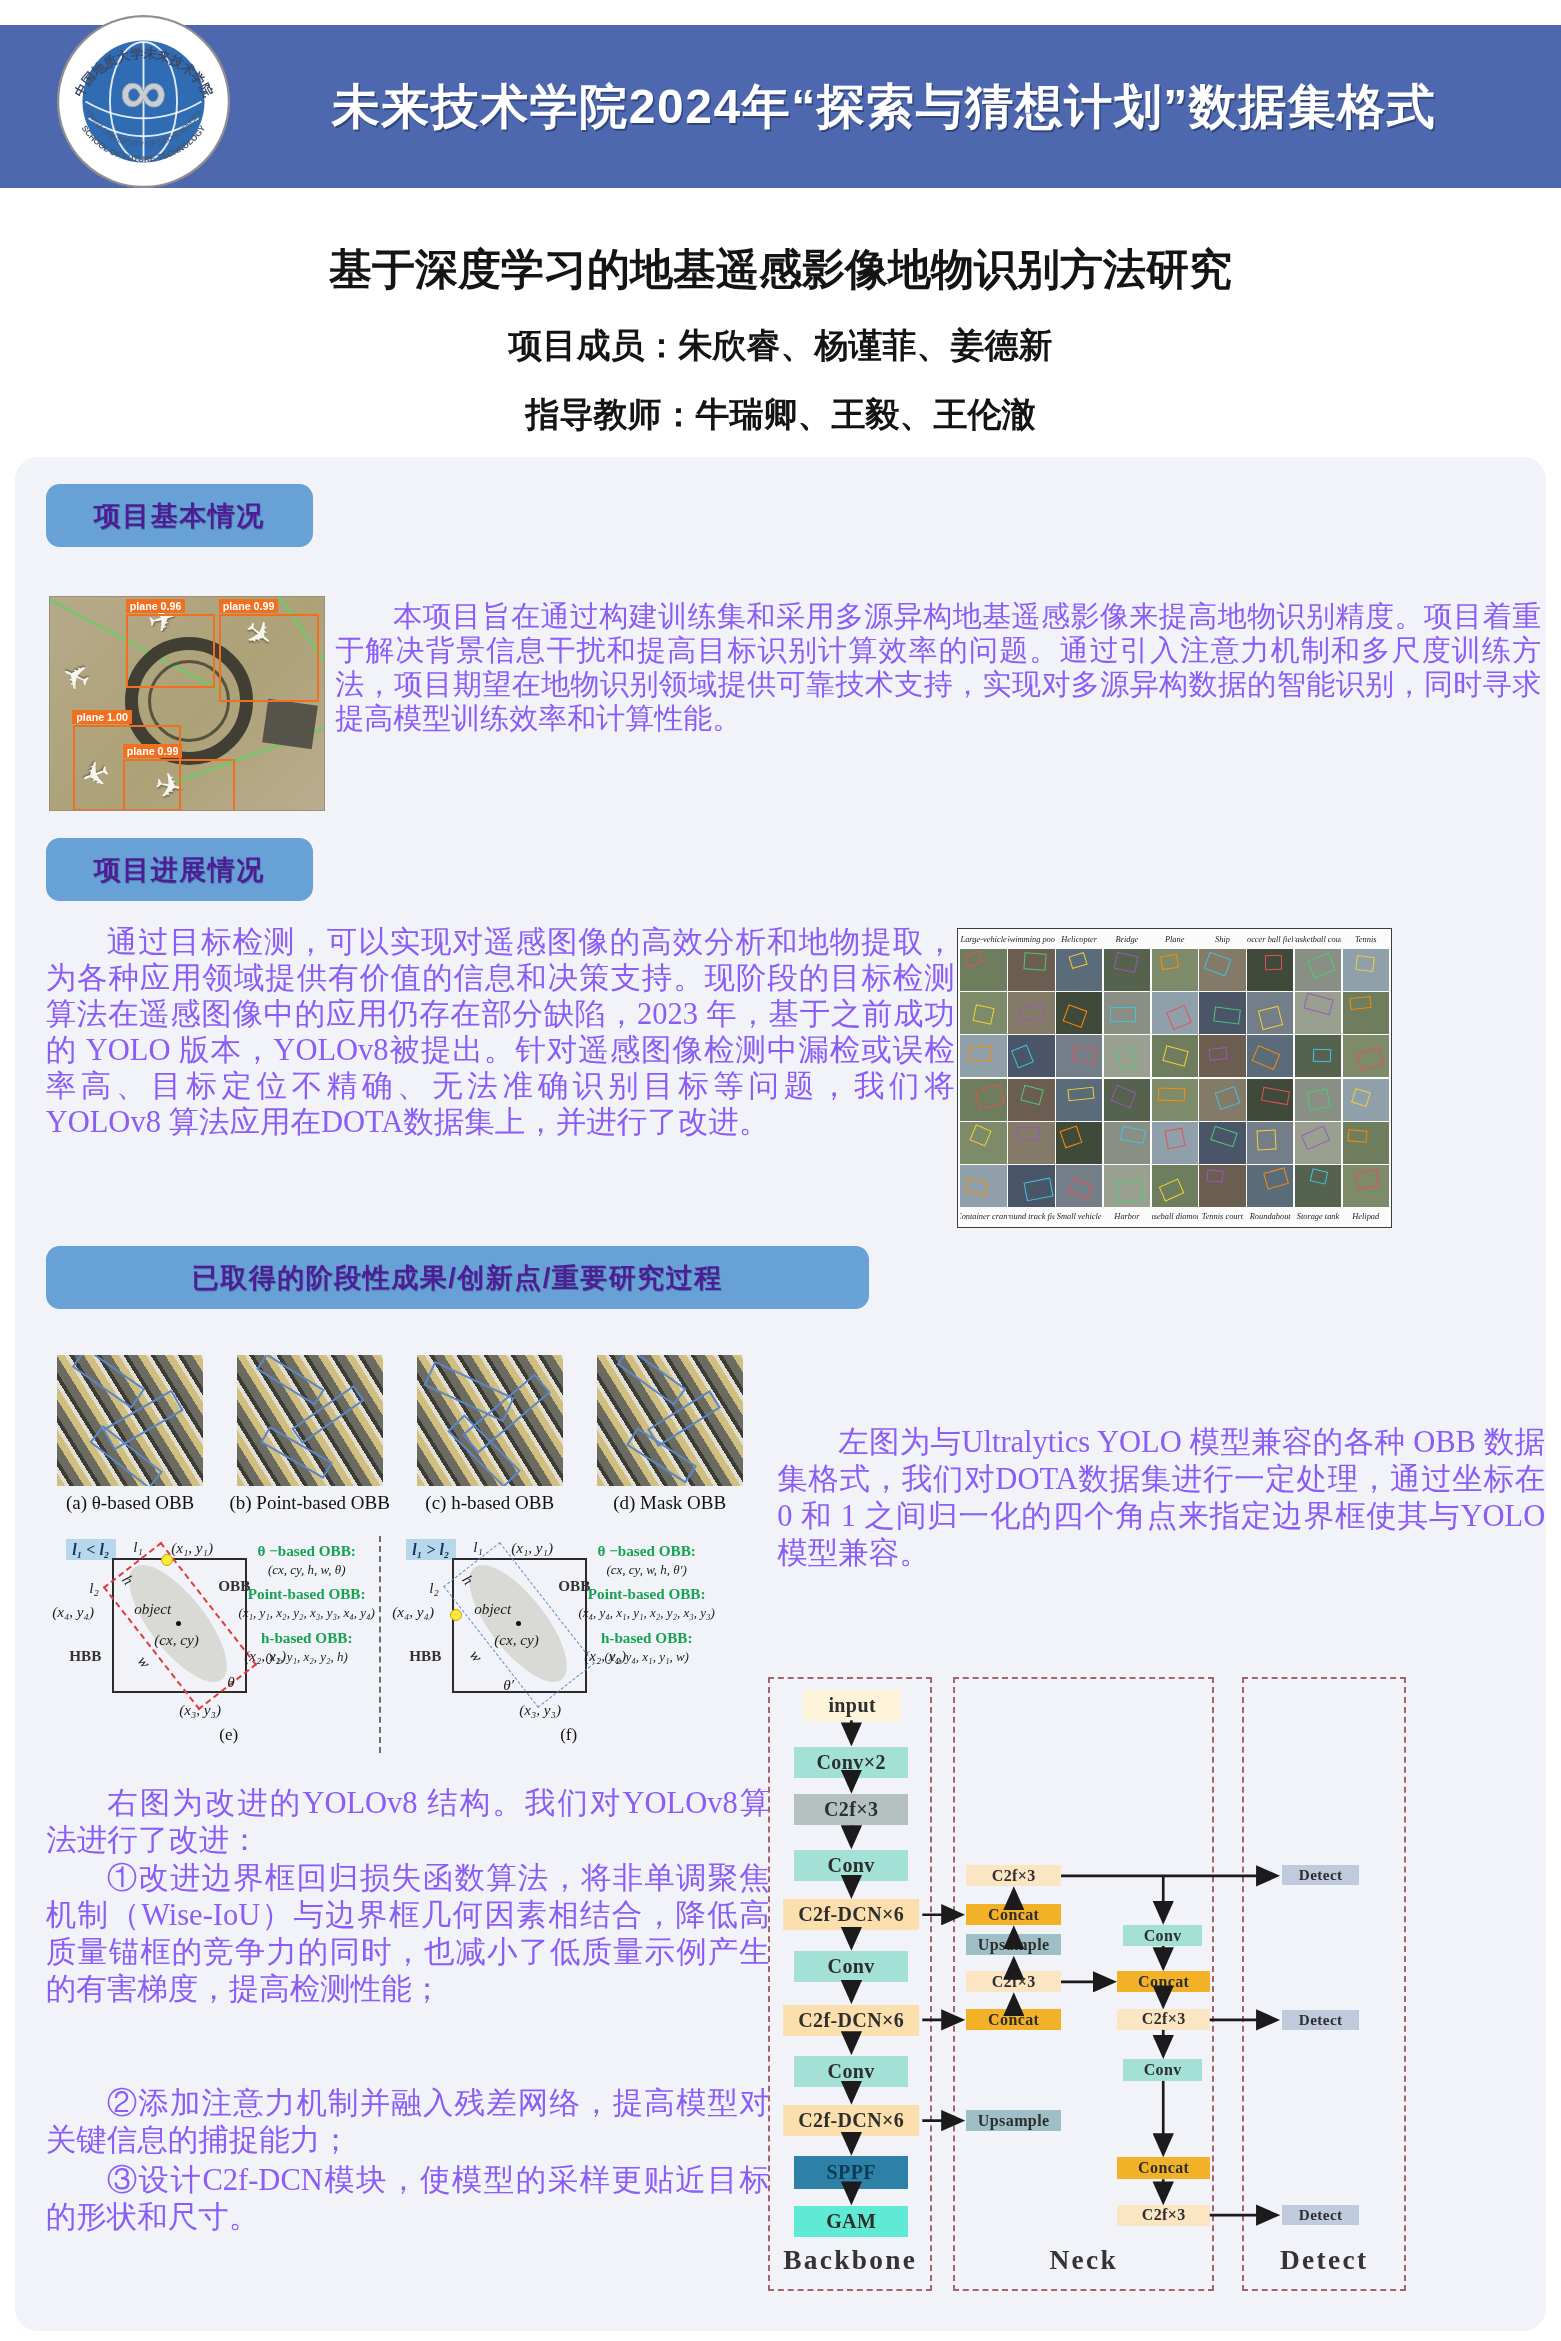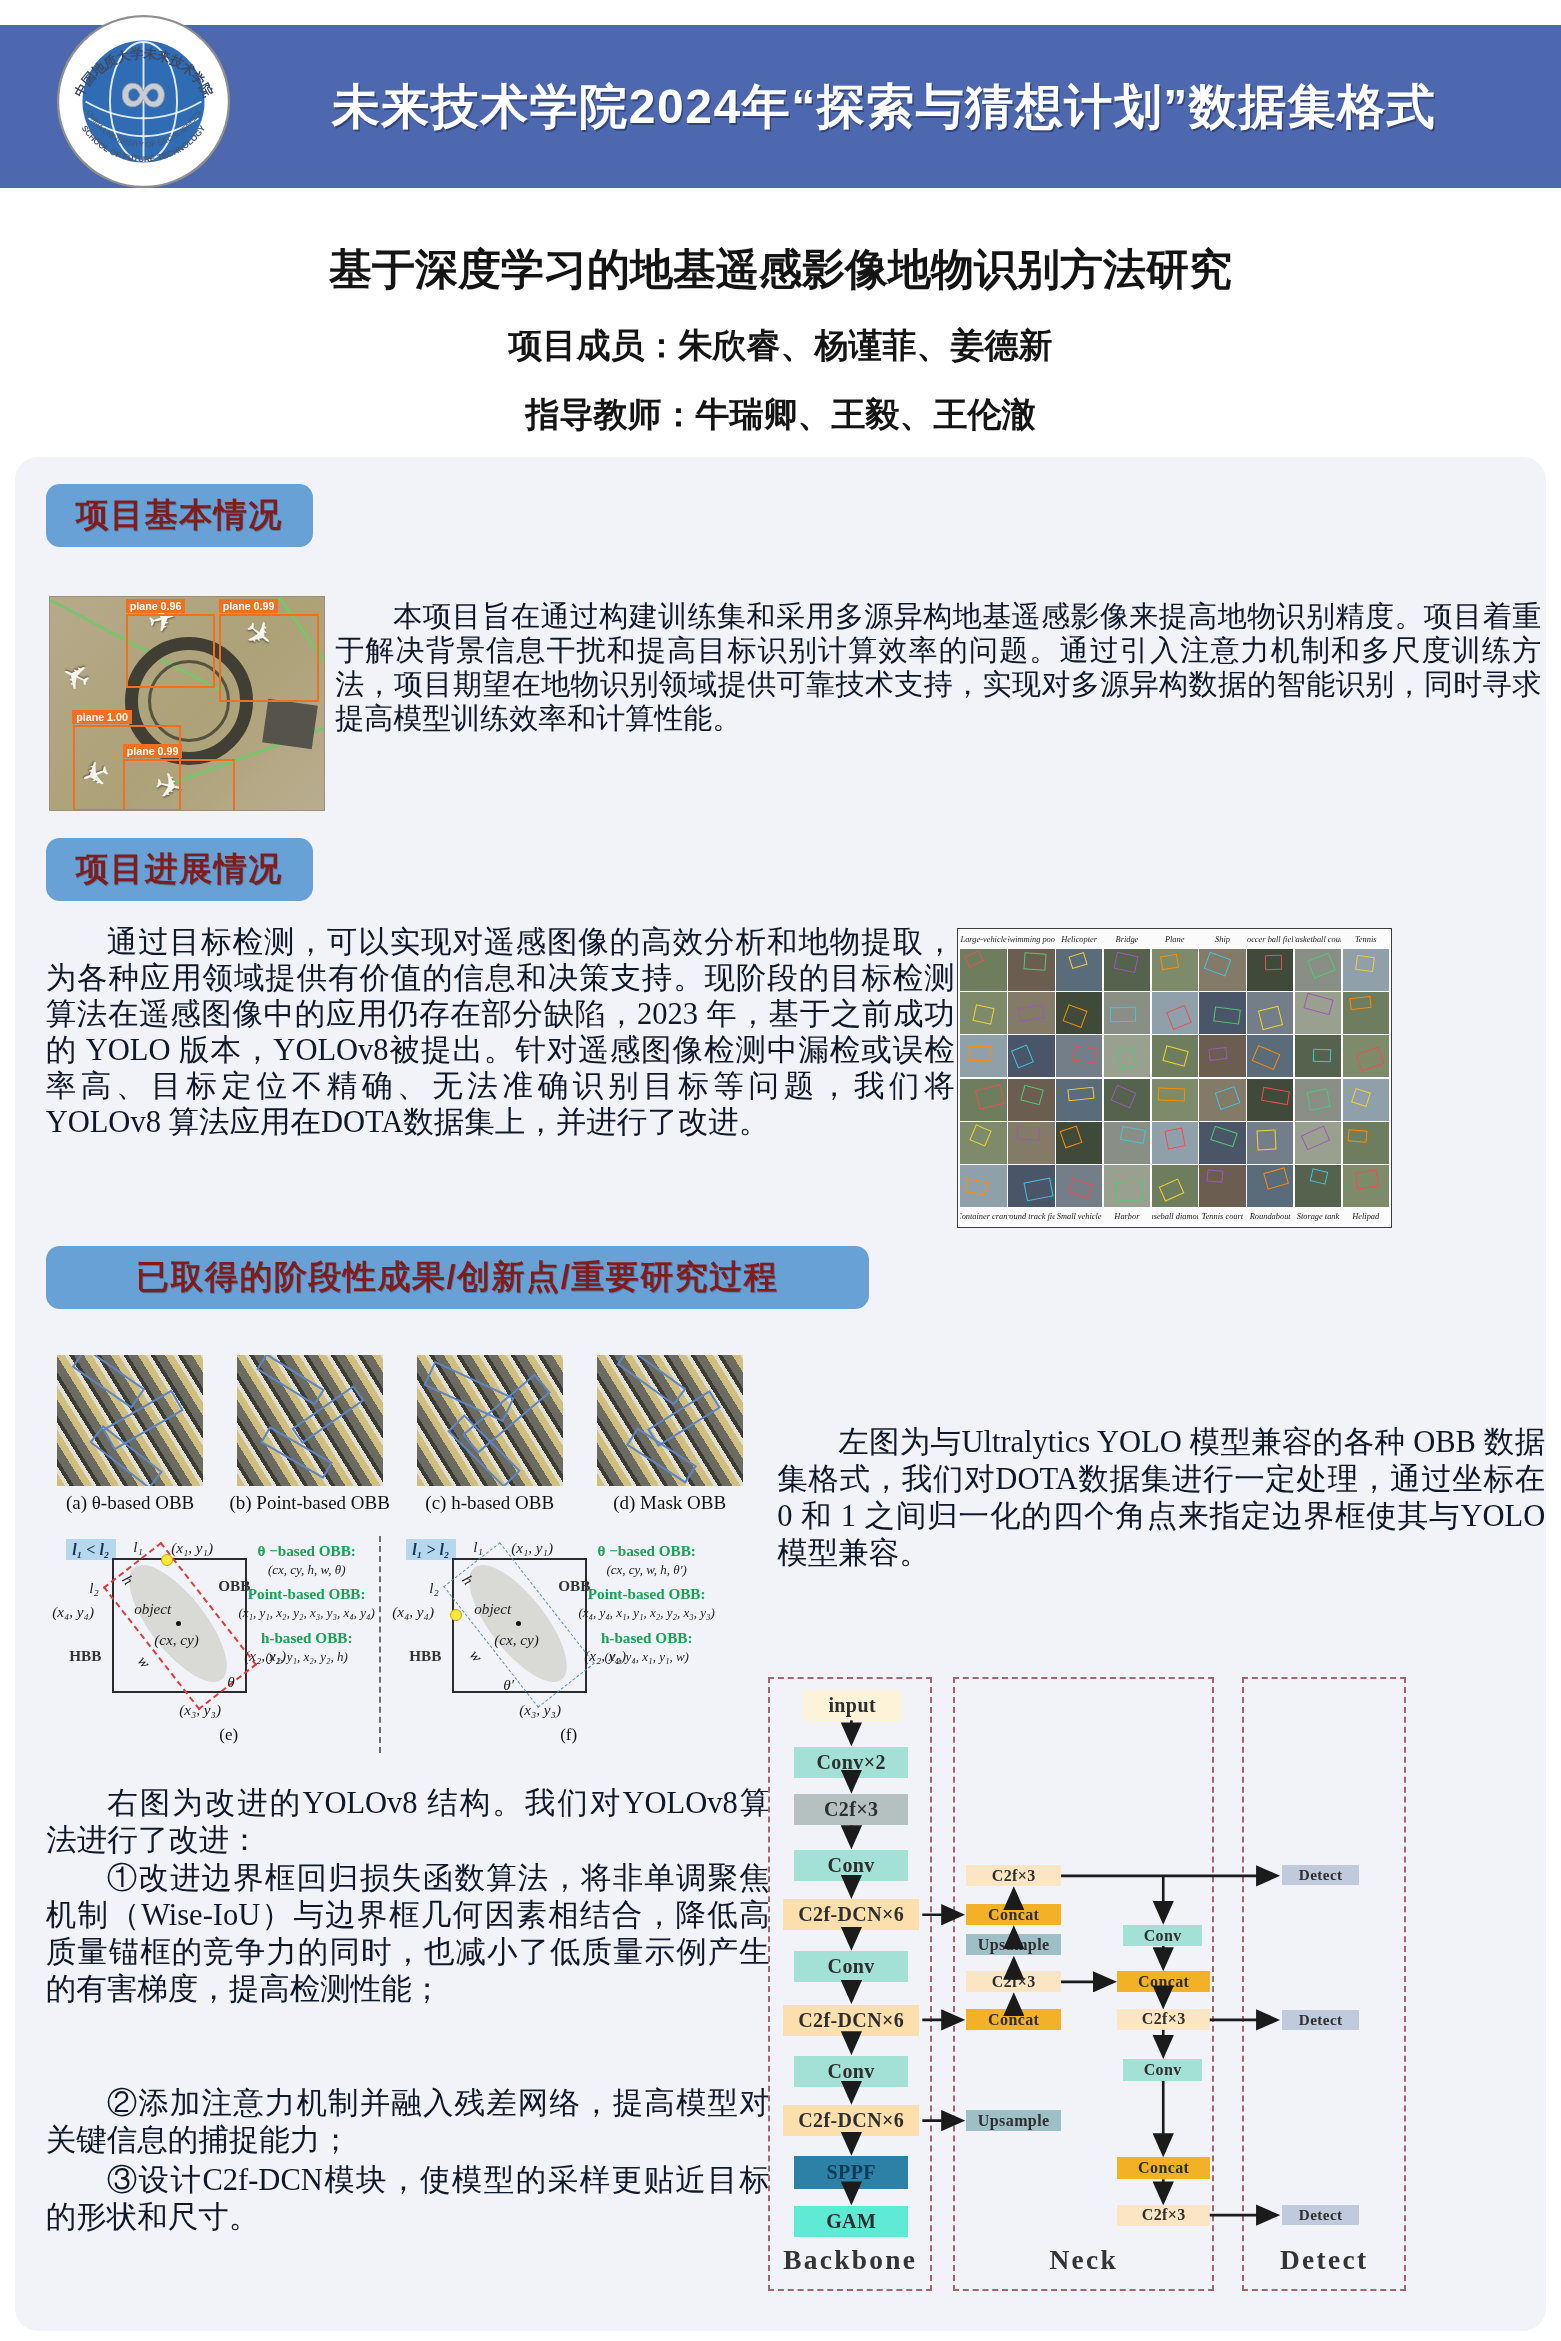--- a/index.html
+++ b/index.html
@@ -10,23 +10,23 @@
   .logo{position:absolute;left:55px;top:-12.2px;}
   .banner-title{position:absolute;left:236px;top:0;width:1296px;height:163px;display:flex;align-items:center;justify-content:center;
     color:#fff;font-size:48px;font-weight:bold;letter-spacing:1.5px;text-shadow:1.5px 1.5px 0 rgba(30,40,80,.55);}
   
   .title{position:absolute;top:241px;left:0;width:1561px;text-align:center;font-size:43px;font-weight:bold;color:#141414;}
   .members{position:absolute;top:323px;left:0;width:1561px;text-align:center;font-size:34px;font-weight:bold;color:#141414;}
   .advisors{position:absolute;top:392px;left:0;width:1561px;text-align:center;font-size:34px;font-weight:bold;color:#141414;}
   
   .panel{position:absolute;left:15.2px;top:457px;width:1531px;height:1874px;background:#f1f3f8;border-radius:23px;}
   .panel > *{position:absolute;}
-  .sec-label{background:#68a1d5;color:#7f1d1d;font-weight:bold;font-size:33px;border-radius:13.7px;
+  .sec-label{background:#68a1d5;color:#4c1d95;font-weight:bold;font-size:27px;border-radius:13.7px;
     display:flex;align-items:center;justify-content:center;letter-spacing:1.5px;text-shadow:0.8px 0.8px 0 rgba(40,70,110,.4);}
-  .para{font-family:"Liberation Serif",serif;font-size:30.5px;line-height:37px;color:#0f172a;text-align:justify;text-indent:2em;margin:0;}
+  .para{font-family:"Liberation Serif",serif;font-size:30.5px;line-height:37px;color:#8b5cf6;text-align:justify;text-indent:2em;margin:0;}
   
   .air{left:34px;top:139px;width:274px;height:213px;background:linear-gradient(135deg,#b6aa8b 0%,#ada177 55%,#b9ad90 100%);overflow:hidden;margin:0;border:0.8px solid #9a9078;}
   .air .gline{position:absolute;background:#79c46c;height:3px;border-radius:1.5px;}
   .air-ring{position:absolute;left:75px;top:40px;width:128px;height:128px;border:13.7px solid #413f33;border-radius:50%;box-sizing:border-box;}
   .air-ring2{position:absolute;left:98px;top:63px;width:82px;height:82px;border:3px solid #55523f;border-radius:50%;box-sizing:border-box;}
   .air-term{position:absolute;left:215px;top:105px;width:50px;height:44px;background:#56544a;transform:rotate(8deg);}
   .plane-glyph{position:absolute;color:#f6f6ef;font-size:34px;text-shadow:0.8px 1.5px 1.5px rgba(0,0,0,.35);}
   .det-box{position:absolute;border:2.3px solid #f07020;}
   .det-tag{position:absolute;left:-2.3px;top:-17px;background:#f07020;color:#fff;font-size:10.7px;font-weight:bold;padding:0.8px 3.8px;white-space:nowrap;}
   

